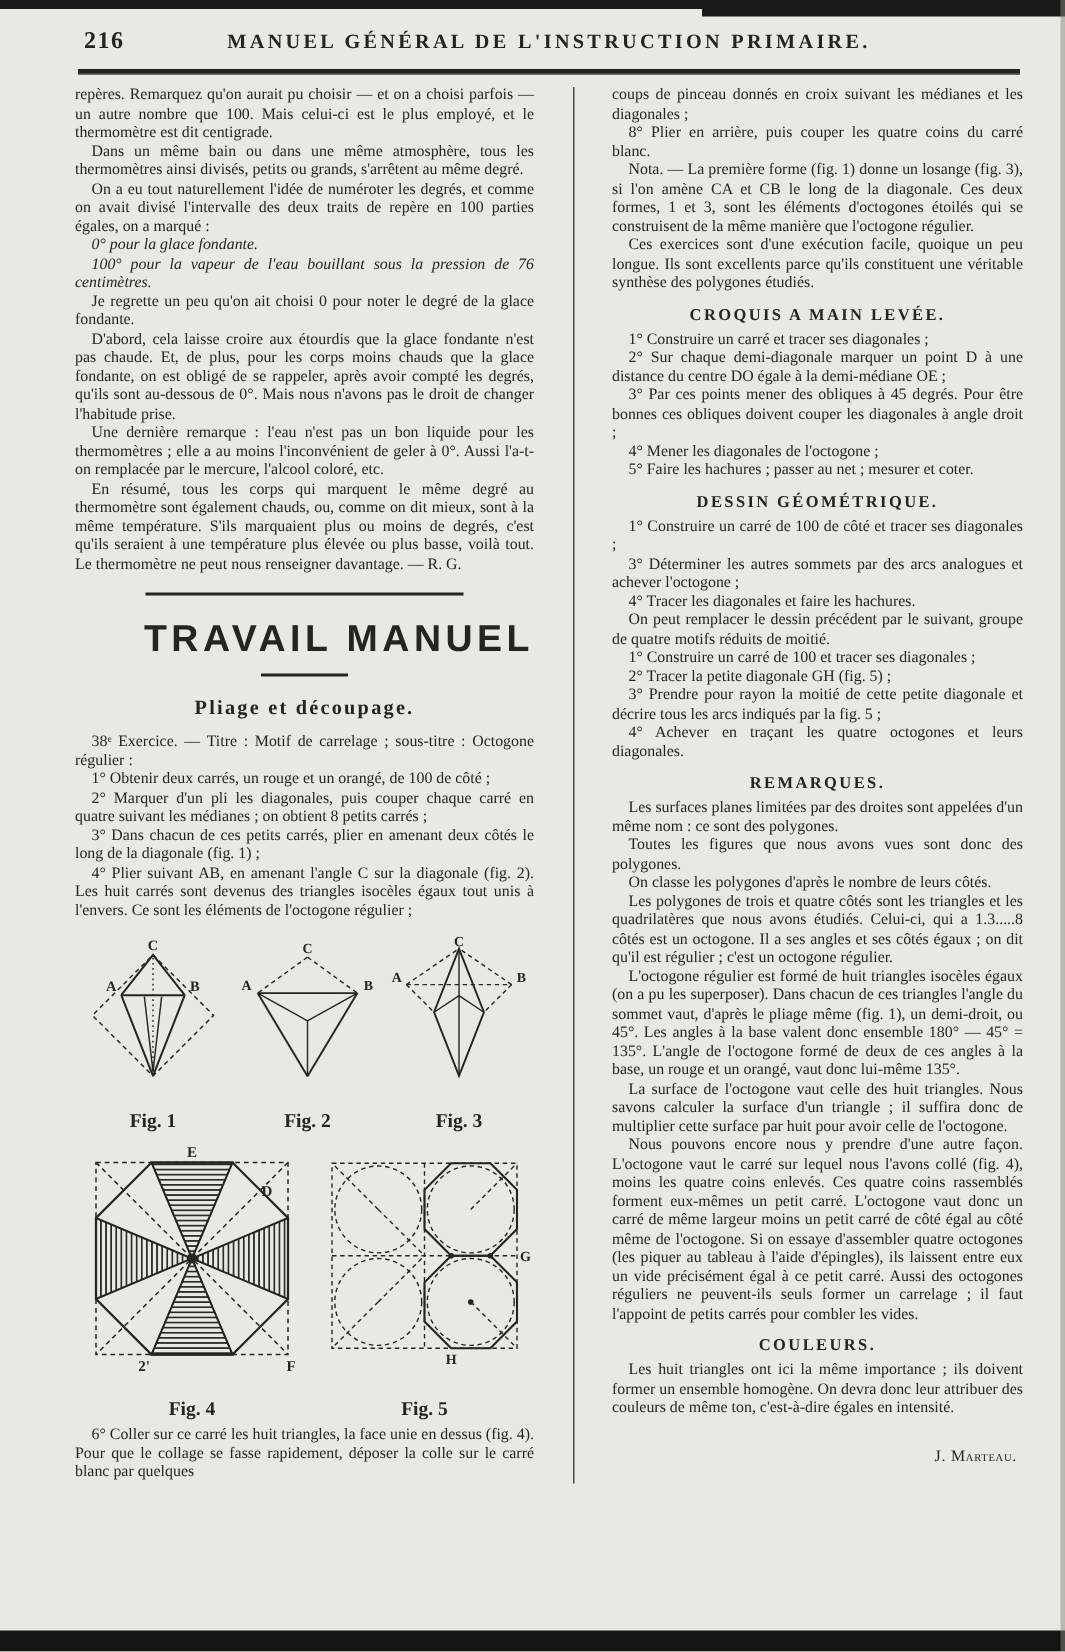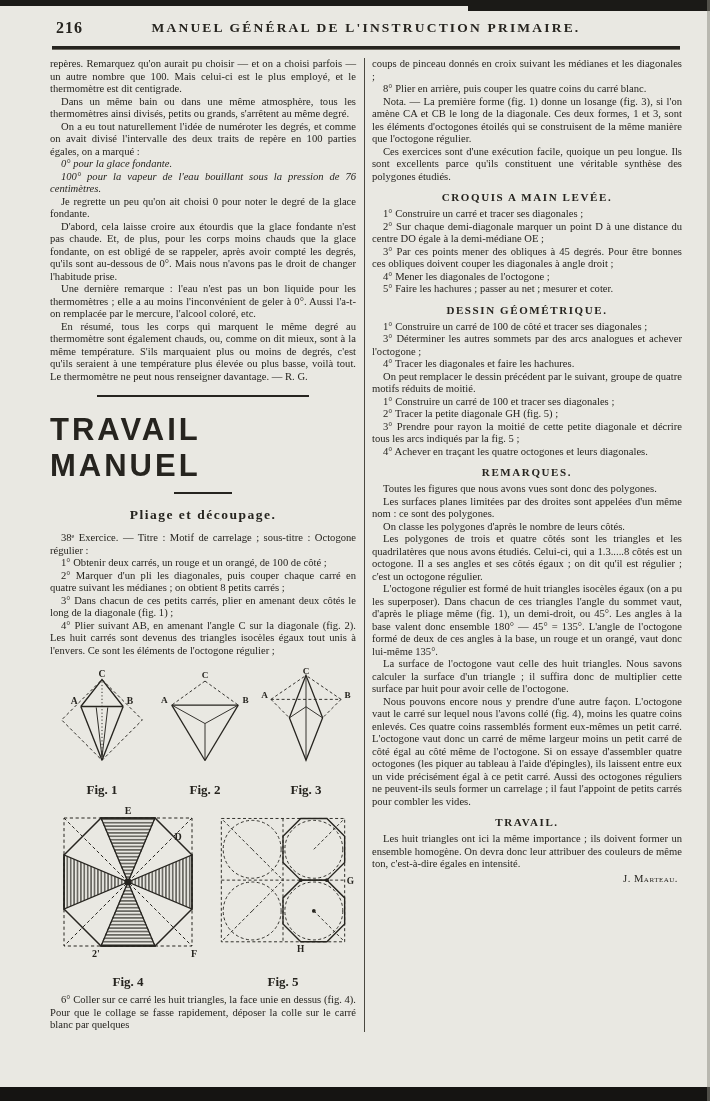--- a/index.html
+++ b/index.html
@@ -14,48 +14,48 @@
   .scan-band-top2 { position:absolute; top:0; left:468px; right:0; height:11px; background:#1b1a17; }
   .scan-band-bottom { position:absolute; bottom:0; left:0; right:0; height:14px; background:#151412; }
   .scan-edge-right { position:absolute; top:0; right:0; width:3px; height:100%; background:#8a877e; opacity:.5; }
 
   .page { padding:16px 28px 0 50px; position:relative; }
   .hdr { position:relative; height:26px; }
   .pgnum { position:absolute; left:6px; top:3px; font-weight:bold; font-size:16px; letter-spacing:1px; }
   .htitle { text-align:center; font-weight:bold; font-size:13.5px; letter-spacing:2.2px; padding-top:4px; white-space:nowrap; }
   .hrule { height:3px; background:#26241f; margin:4px 2px 8px 2px; border-bottom:1px solid #6d6a61; }
 
-  .cols { display:flex; align-items:stretch; }
+  .cols { display:flex; align-items:stretch;gap:18px; }
   .colL { width:306px; }
   .sep  { width:1px; background:#4a4840; margin:0 7px 0 8px; }
   .colR { flex:1; min-width:0; }
 
   .p { margin:0; font-size:10.6px; line-height:12.5px; text-align:justify; text-indent:11px; }
   .p.flush { text-indent:0; }
   .p.ital { font-style:italic; }
 
   .tm-rule  { height:2px; background:#26241f; width:212px; margin:12px auto 0; }
   .tm-title { font-family:"Liberation Sans","DejaVu Sans",sans-serif; font-weight:bold;
-              font-size:31px; letter-spacing:3px; text-align:left; margin:15px 0 0; }
+              font-size:25px; letter-spacing:3px; text-align:right; margin:15px 0 0; }
   .tm-rule2 { height:2px; background:#26241f; width:58px; margin:8px auto 13px; }
   .tm-sub   { font-weight:bold; font-size:13.5px; letter-spacing:1.5px; text-align:center; margin:0 0 9px; }
 
   .rhead { text-align:center; font-weight:bold; font-size:11px; letter-spacing:1.6px; margin:8px 0 5px; }
 
   .figrow { display:flex; justify-content:space-between; align-items:flex-end; margin:7px 2px 3px; }
   .figrow2 { display:flex; justify-content:space-between; align-items:flex-end; margin:6px 2px 4px; }
   .figblock { display:flex; flex-direction:column; align-items:center; }
   .figcap { font-weight:bold; font-size:13px; margin-top:14px; }
   svg { display:block; }
   svg .ln  { stroke:#26241f; fill:none; }
   svg .dsh { stroke:#26241f; fill:none; stroke-dasharray:3.2,2.6; }
   svg .dot { stroke:#26241f; fill:none; stroke-dasharray:1.2,2.4; }
   .flbl { font-size:10px; font-weight:bold; fill:#26241f; font-family:"Liberation Serif","DejaVu Serif",serif; }
 
-  .sig { text-align:right; font-size:10.6px; padding-right:4px; margin-top:2px; font-variant:small-caps; letter-spacing:.5px; }
+  .sig { text-align:right; font-size:10.6px; padding-right:4px; margin-top:20px; font-variant:small-caps; letter-spacing:.5px; }
 </style>
 </head>
 <body>
 
 <div class="scan-band-top"></div>
 <div class="scan-band-top2"></div>
 
 <div class="page">
 
   <div class="hdr">
@@ -220,29 +220,29 @@
       <p class="p">1° Construire un carré de 100 de côté et tracer ses diagonales ;</p>
       <p class="p">3° Déterminer les autres sommets par des arcs analogues et achever l'octogone ;</p>
       <p class="p">4° Tracer les diagonales et faire les hachures.</p>
       <p class="p">On peut remplacer le dessin précédent par le suivant, groupe de quatre motifs réduits de moitié.</p>
       <p class="p">1° Construire un carré de 100 et tracer ses diagonales ;</p>
       <p class="p">2° Tracer la petite diagonale GH (fig. 5) ;</p>
       <p class="p">3° Prendre pour rayon la moitié de cette petite diagonale et décrire tous les arcs indiqués par la fig. 5 ;</p>
       <p class="p">4° Achever en traçant les quatre octogones et leurs diagonales.</p>
 
       <div class="rhead">REMARQUES.</div>
+      <p class="p">Les surfaces planes limitées par des droites sont appelées d'un même nom : ce sont des polygones.</p>
       <p class="p">Toutes les figures que nous avons vues sont donc des polygones.</p>
-      <p class="p">Les surfaces planes limitées par des droites sont appelées d'un même nom : ce sont des polygones.</p>
       <p class="p">On classe les polygones d'après le nombre de leurs côtés.</p>
       <p class="p">Les polygones de trois et quatre côtés sont les triangles et les quadrilatères que nous avons étudiés. Celui-ci, qui a 1.3.....8 côtés est un octogone. Il a ses angles et ses côtés égaux ; on dit qu'il est régulier ; c'est un octogone régulier.</p>
       <p class="p">L'octogone régulier est formé de huit triangles isocèles égaux (on a pu les superposer). Dans chacun de ces triangles l'angle du sommet vaut, d'après le pliage même (fig. 1), un demi-droit, ou 45°. Les angles à la base valent donc ensemble 180° — 45° = 135°. L'angle de l'octogone formé de deux de ces angles à la base, un rouge et un orangé, vaut donc lui-même 135°.</p>
       <p class="p">La surface de l'octogone vaut celle des huit triangles. Nous savons calculer la surface d'un triangle ; il suffira donc de multiplier cette surface par huit pour avoir celle de l'octogone.</p>
       <p class="p">Nous pouvons encore nous y prendre d'une autre façon. L'octogone vaut le carré sur lequel nous l'avons collé (fig. 4), moins les quatre coins enlevés. Ces quatre coins rassemblés forment eux-mêmes un petit carré. L'octogone vaut donc un carré de même largeur moins un petit carré de côté égal au côté même de l'octogone. Si on essaye d'assembler quatre octogones (les piquer au tableau à l'aide d'épingles), ils laissent entre eux un vide précisément égal à ce petit carré. Aussi des octogones réguliers ne peuvent-ils seuls former un carrelage ; il faut l'appoint de petits carrés pour combler les vides.</p>
 
-      <div class="rhead">TRAVAIL.</div>
+      <div class="rhead">COULEURS.</div>
       <p class="p">Les huit triangles ont ici la même importance ; ils doivent former un ensemble homogène. On devra donc leur attribuer des couleurs de même ton, c'est-à-dire égales en intensité.</p>
       <div class="sig">J. Marteau.</div>
     </div>
   </div>
 </div>
 
 <div class="scan-band-bottom"></div>
 <div class="scan-edge-right"></div>
 
 </body></html>

